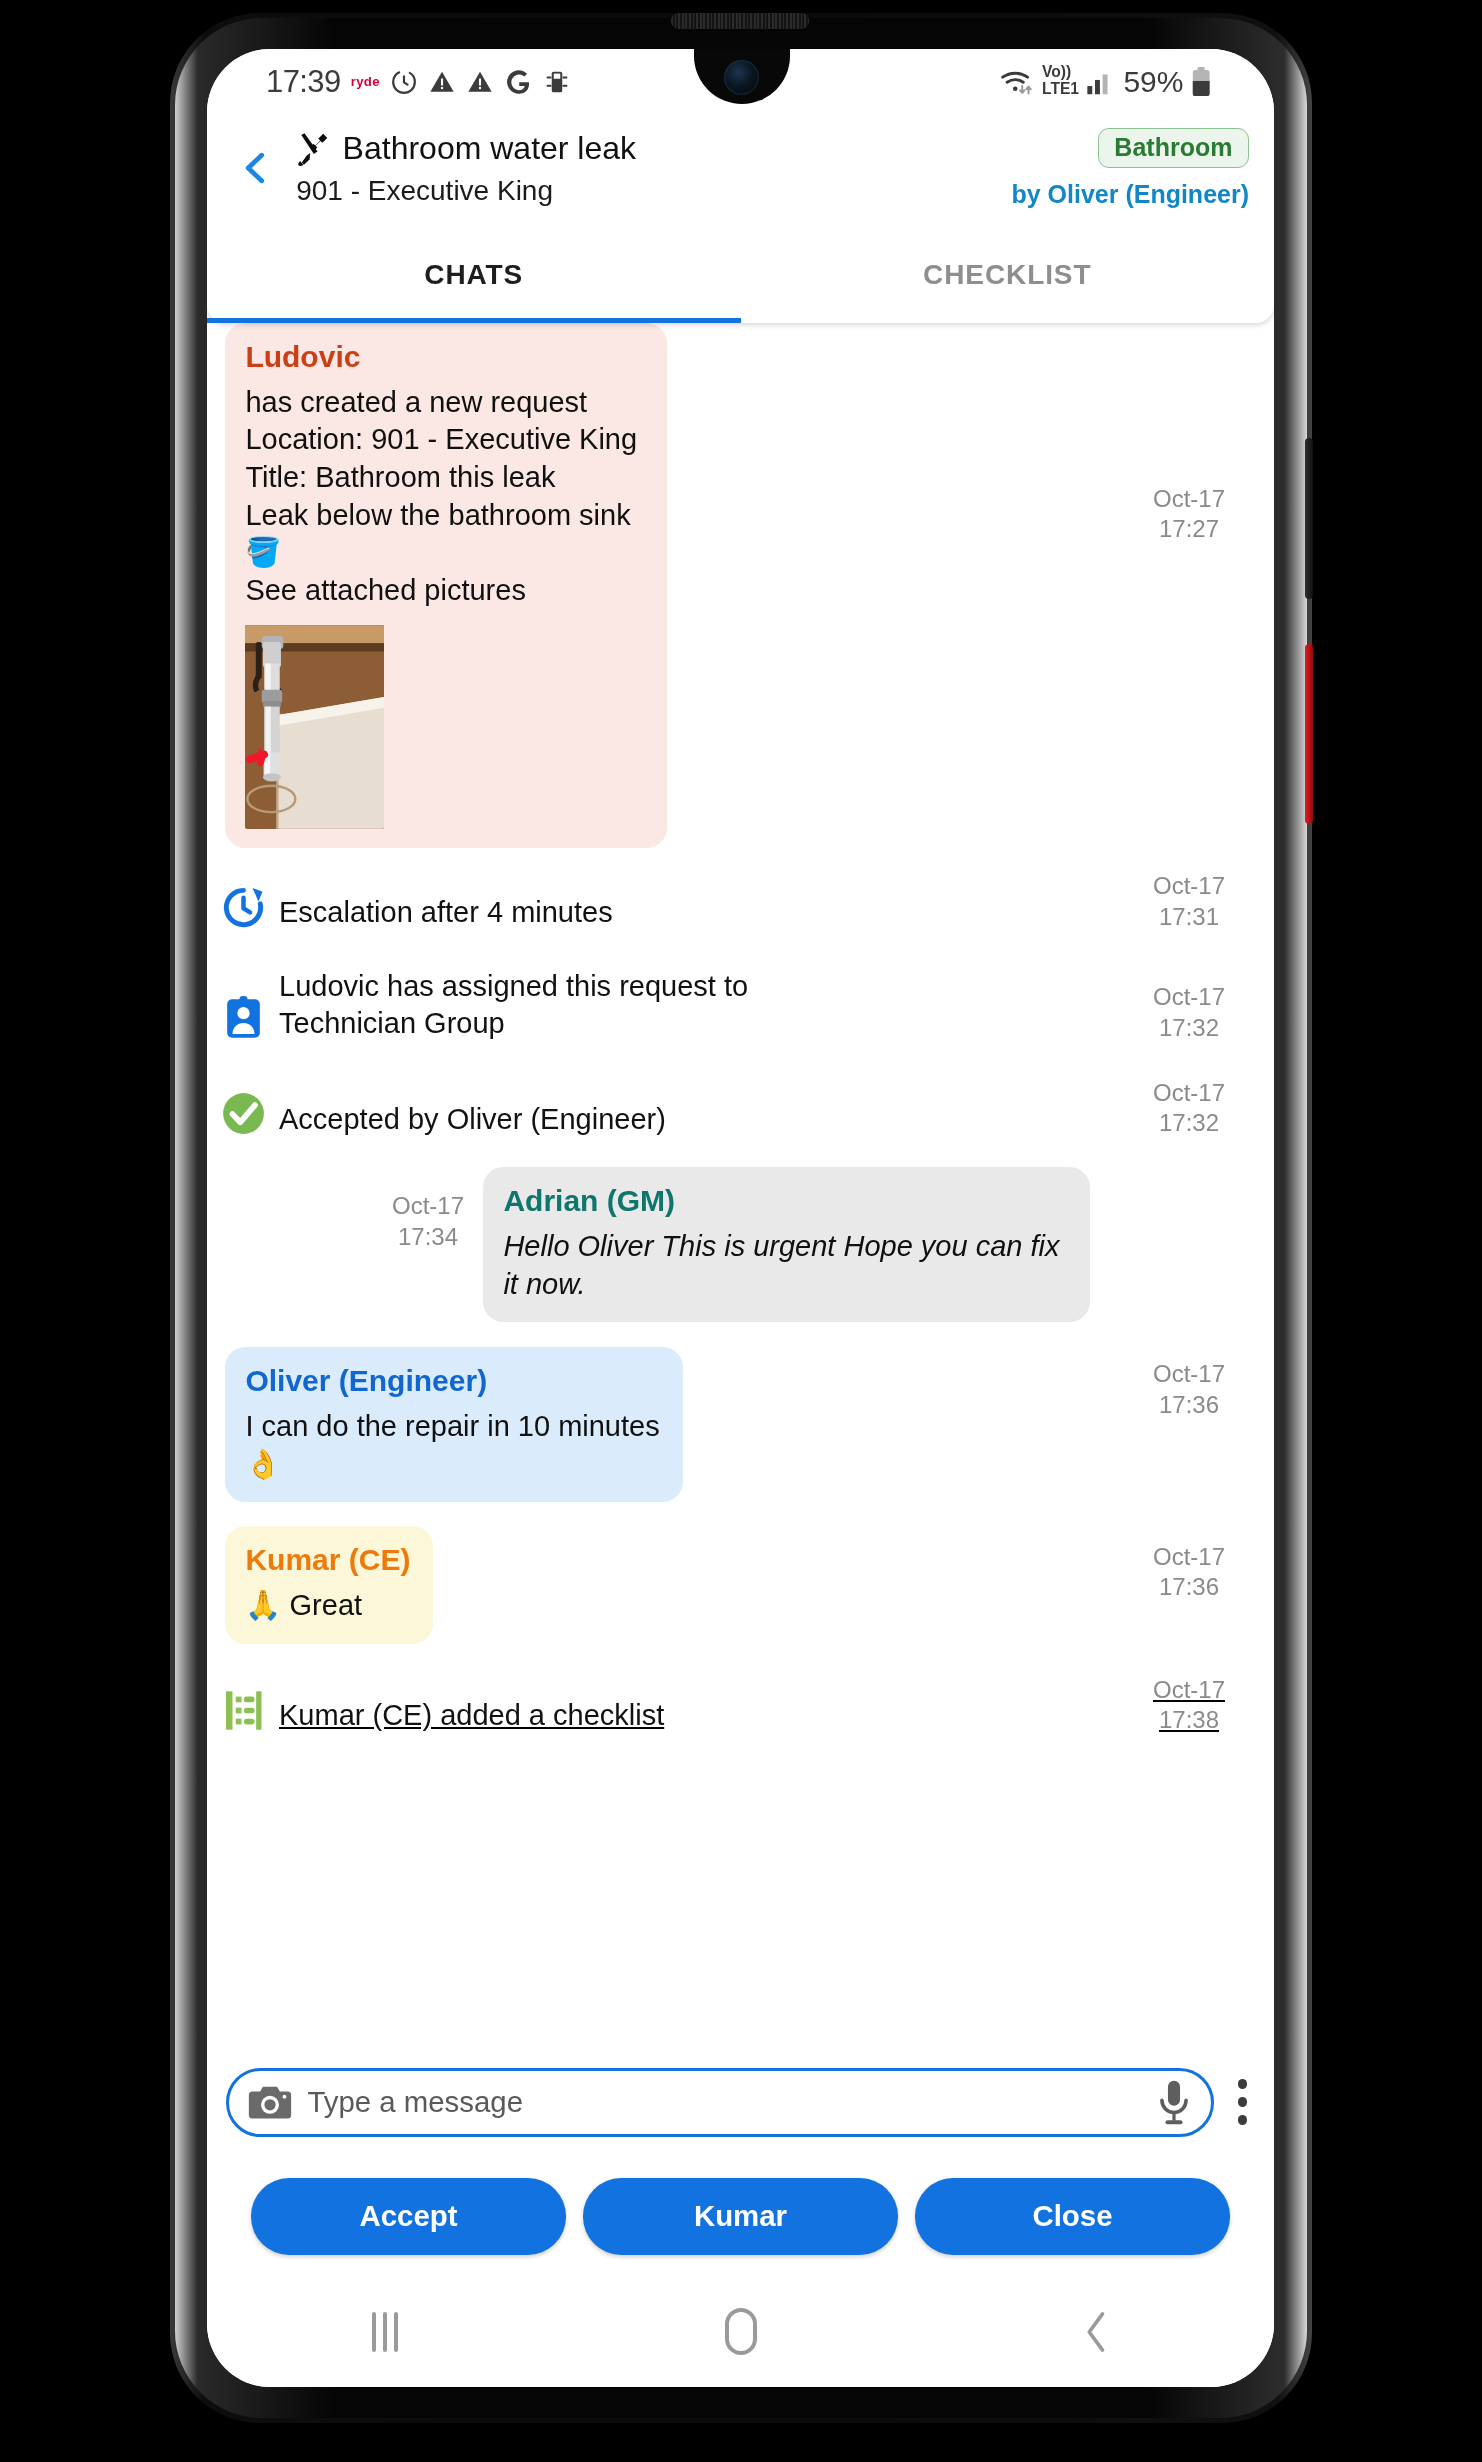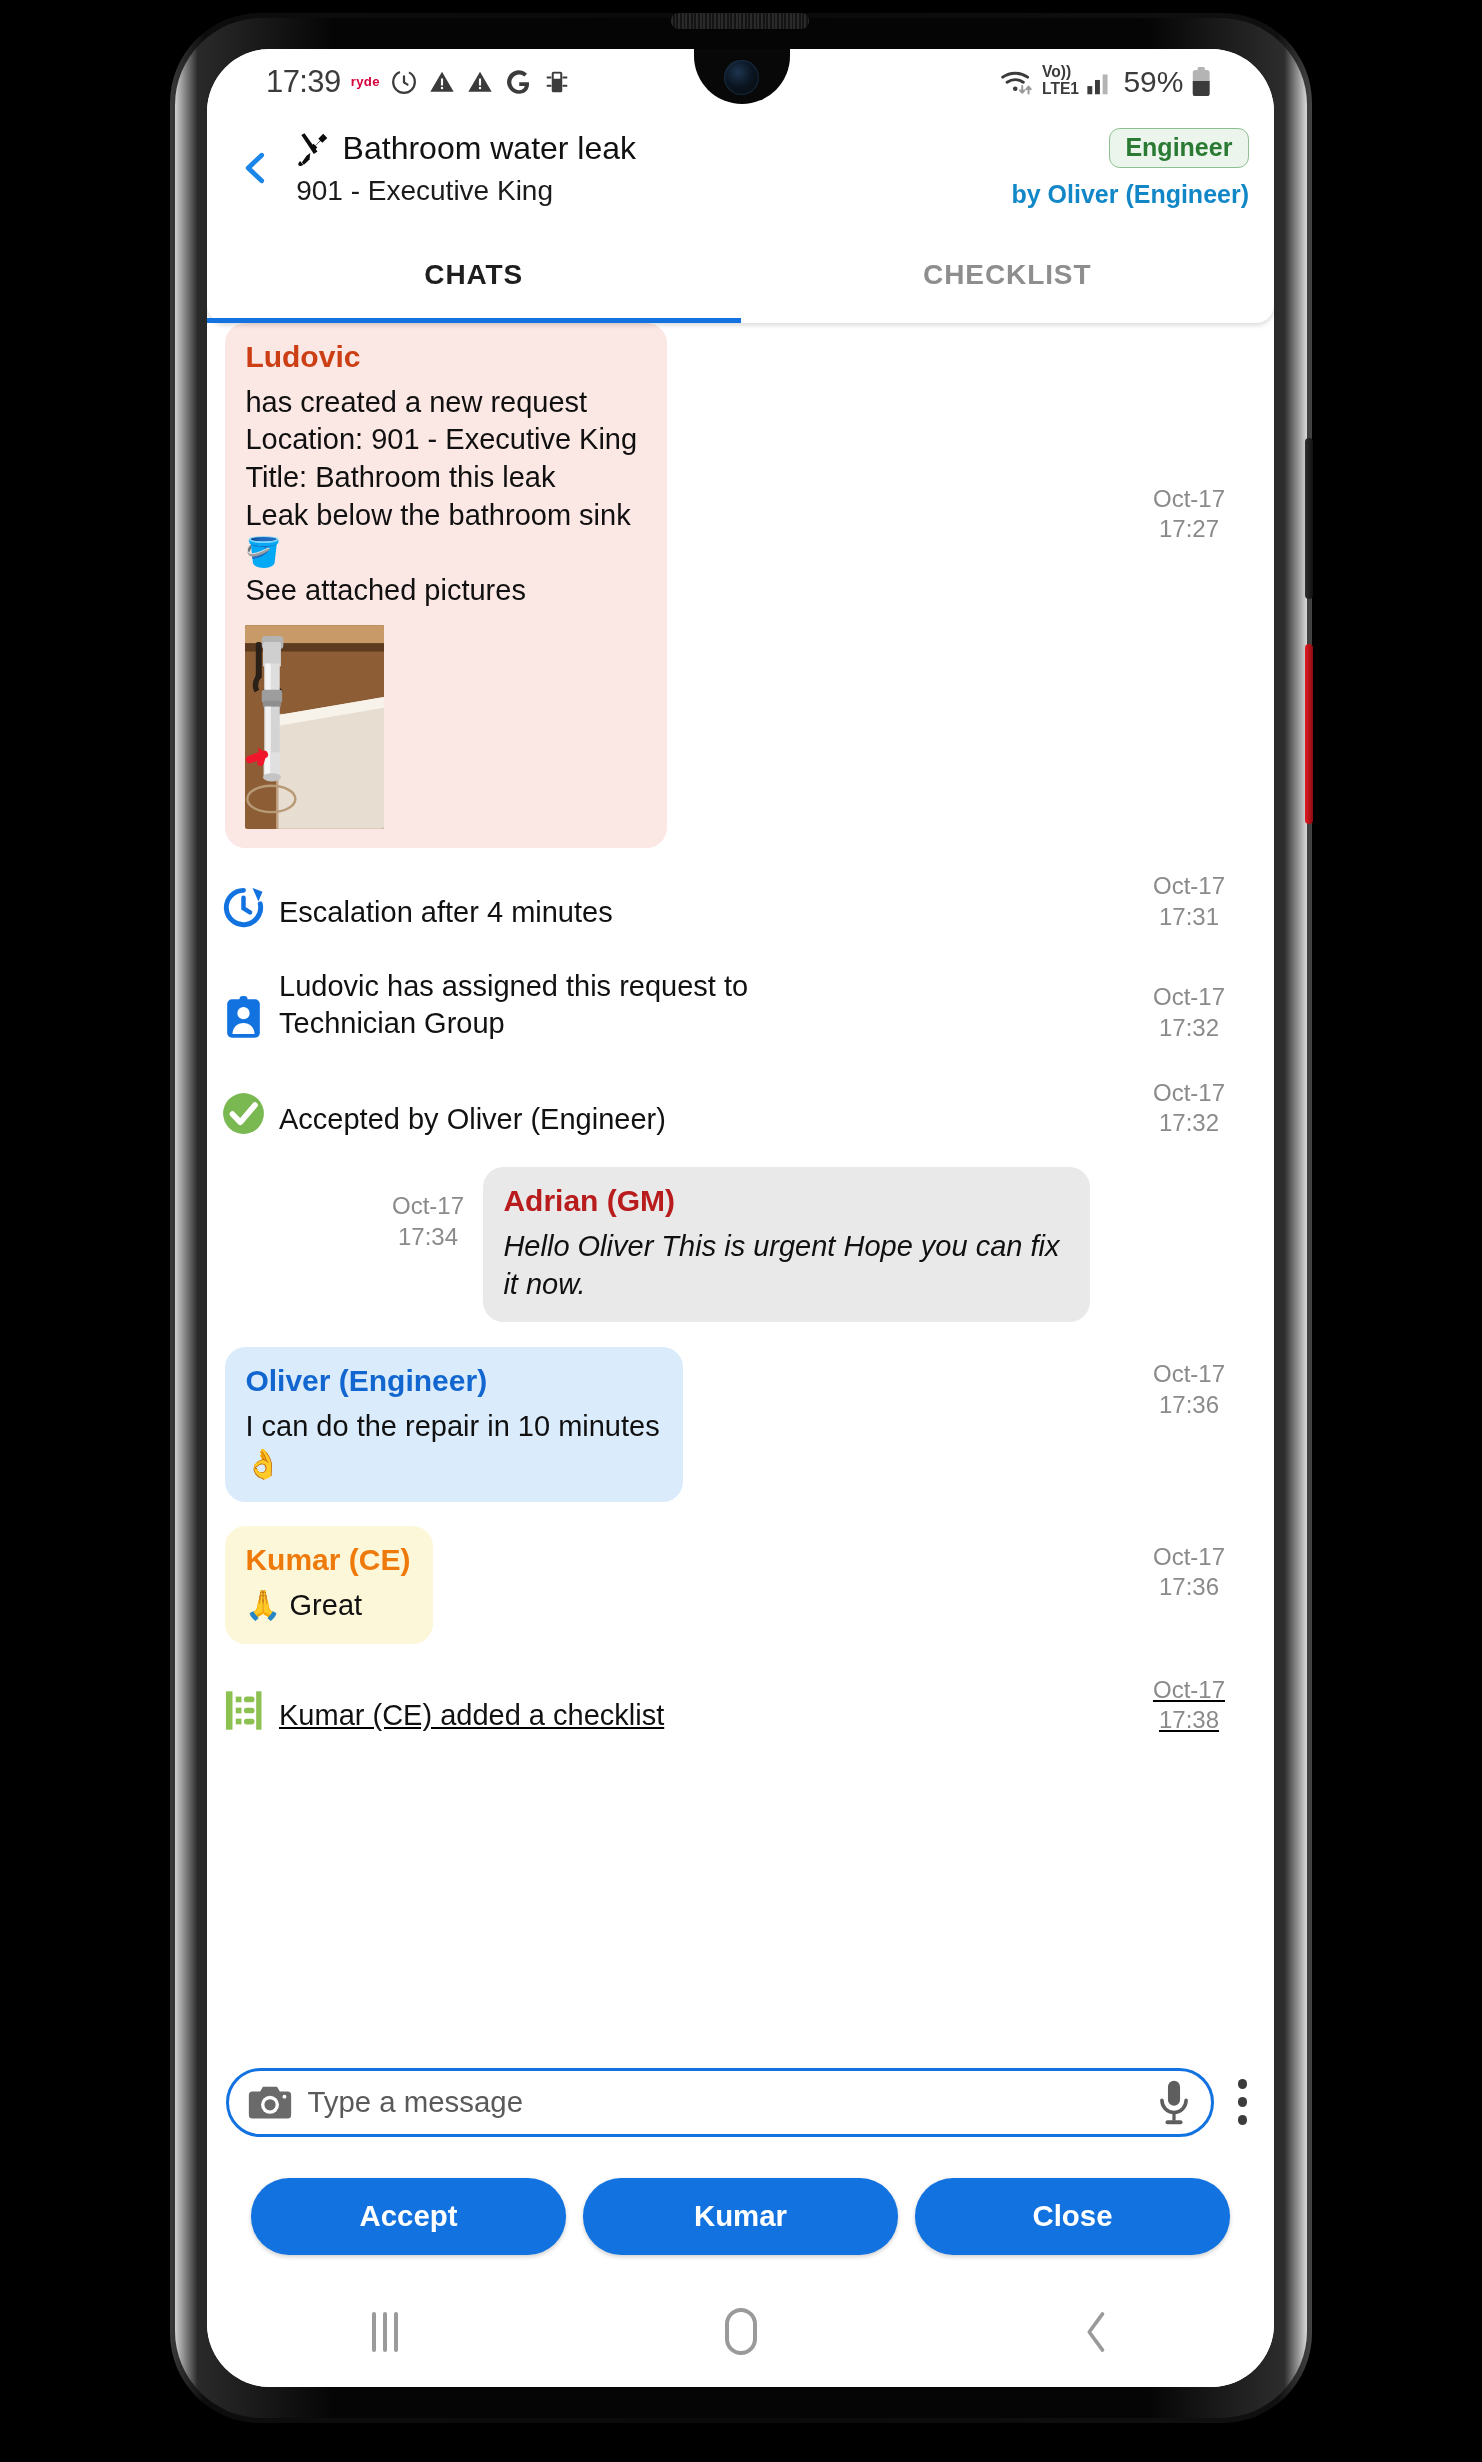--- a/index.html
+++ b/index.html
@@ -145,21 +145,21 @@
   }
   .bubble-pink{background:#fbe7e3;}
   .bubble-blue{background:#daebfb;}
   .bubble-yellow{background:#fcf7d8;}
   .bubble-grey{background:#e9e9e9;}
 
   .sender{font-size:30px;font-weight:700;line-height:1.18;margin-bottom:9.6px;}
   .sender-ludovic{color:#cc3e13;}
   .sender-oliver{color:#1266cf;}
   .sender-kumar{color:#ef7a0c;}
-  .sender-adrian{color:#b91c1c;}
+  .sender-adrian{color:#0f766e;}
   .body-text{font-size:29px;color:#101010;line-height:1.30;}
   .body-italic{font-style:italic;}
 
   .time{
     font-size:24px;color:#8a8a8a;line-height:1.26;text-align:center;white-space:nowrap;
   }
 
   
   .event-row{display:flex;align-items:flex-end;width:100%;}
   .event-icon{width:49px;height:49px;flex:0 0 49px;}
@@ -311,21 +311,21 @@
             <path d="M20.4 2.4 17.3 5.5l1.2 1.2-3.1 3.1-1.1-1.1-1.9 1.9 2.4 2.4 1.9-1.9-1.1-1.1 3.1-3.1 1.2 1.2 3.1-3.1Z" fill="#0c0c0c" transform="translate(-2.6,0)"></path>
             <path d="M9.6 14.6 7.3 16.2l-3 4.3L5.6 22l3.6-3.4Z" fill="#0c0c0c"></path>
             <path d="M3.2 19.6c-1.5 1.5-1.5 3 0 3.1 1.1.1 2-.8 2-.8Z" fill="#0c0c0c"></path>
           </svg>
           <span class="hdr-title">Bathroom water leak</span>
         </div>
         <div class="hdr-sub">901 - Executive King</div>
       </div>
 
       <div class="hdr-right">
-        <span class="badge">Engineer</span>
+        <span class="badge">Bathroom</span>
         <div class="hdr-by">by Oliver (Engineer)</div>
       </div>
     </div>
 
     <div class="tabs">
       <div class="tab active">CHATS</div>
       <div class="tab inactive">CHECKLIST</div>
     </div>
   </div>
 

